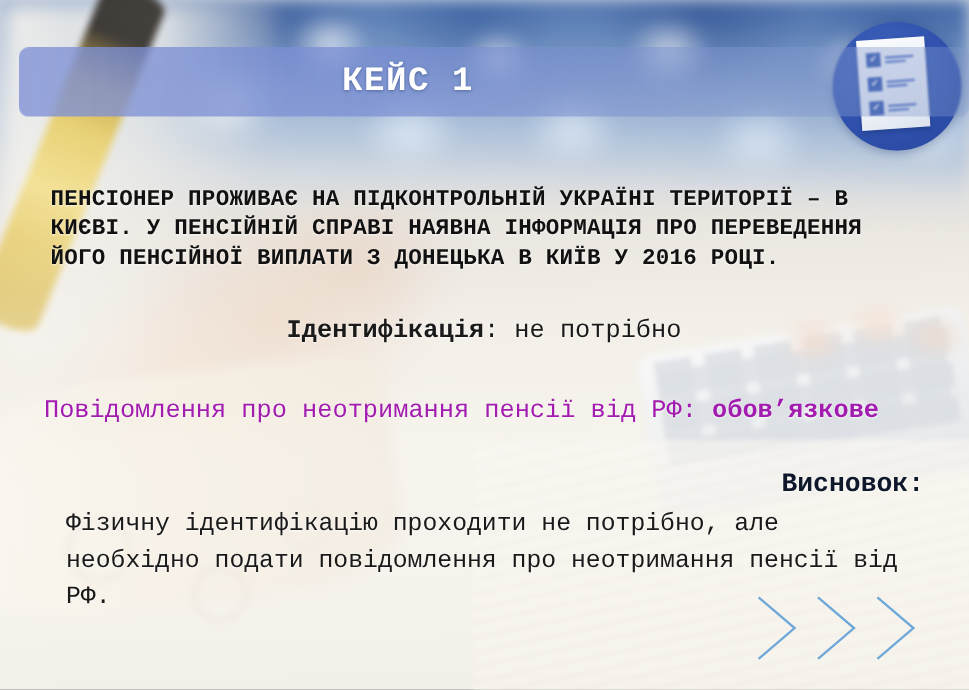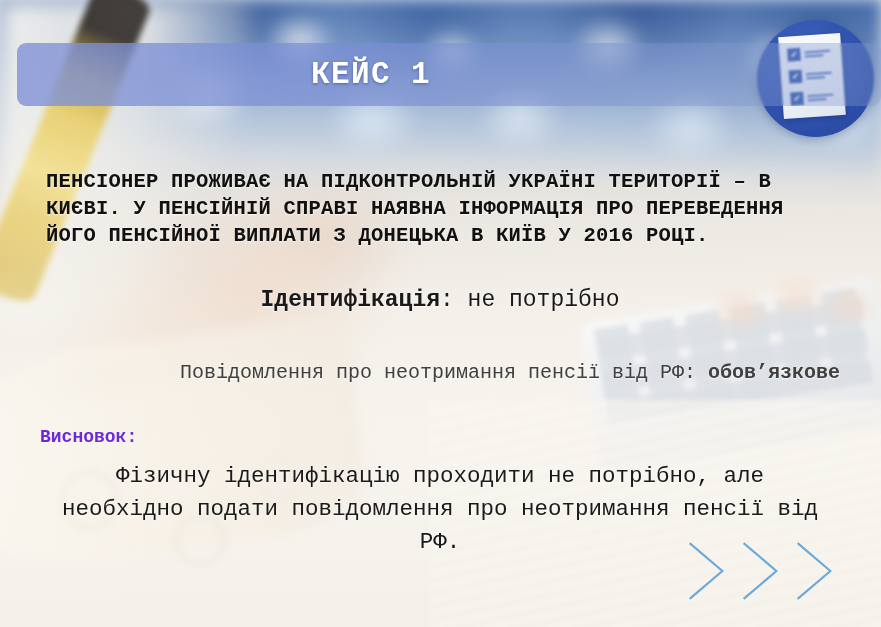--- a/index.html
+++ b/index.html
@@ -202,39 +202,38 @@
   .line-ident {
     position: absolute; left: 40px; top: 285px; width: 800px;
     text-align: center;
     color: #1a1a1a;
     font-size: 23px;
     line-height: 30px;
     text-shadow: 0 1px 2px rgba(255,255,255,.8);
   }
   .line-notify {
     position: absolute; left: 40px; top: 358px; width: 800px;
-    text-align: right;
-    color: #404040;
-    font-size: 20px;
+    text-align: left;
+    color: #a21caf;
+    font-size: 23px;
     line-height: 30px;
     text-shadow: 0 1px 2px rgba(255,255,255,.8);
   }
   .bold { font-weight: bold; }
 
   .concl-title {
     position: absolute; left: 40px; top: 427px; width: 800px;
-    text-align: left;
-    color: #6d28d9;
-    font-size: 18px;
+    text-align: right;
+    color: #0f172a;
+    font-size: 24px;
     font-weight: bold;
     text-shadow: 0 1px 2px rgba(255,255,255,.8);
   }
   .concl-body {
     position: absolute; left: 60px; top: 460px; width: 760px;
-    text-align: center;
     color: #1a1a1a;
     font-size: 22.5px;
     line-height: 33px;
     text-shadow: 0 1px 2px rgba(255,255,255,.8);
   }
 
   
   .chevrons {
     position: absolute; left: 680px; top: 538px; width: 160px; height: 66px;
     display: flex; gap: 2px;

